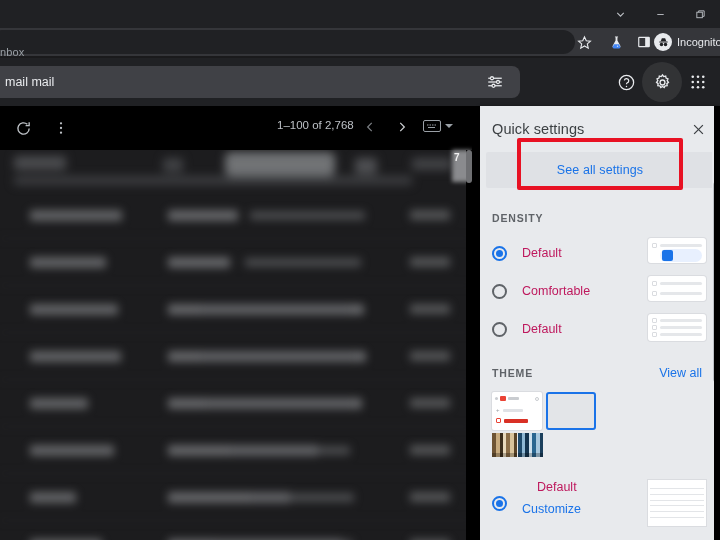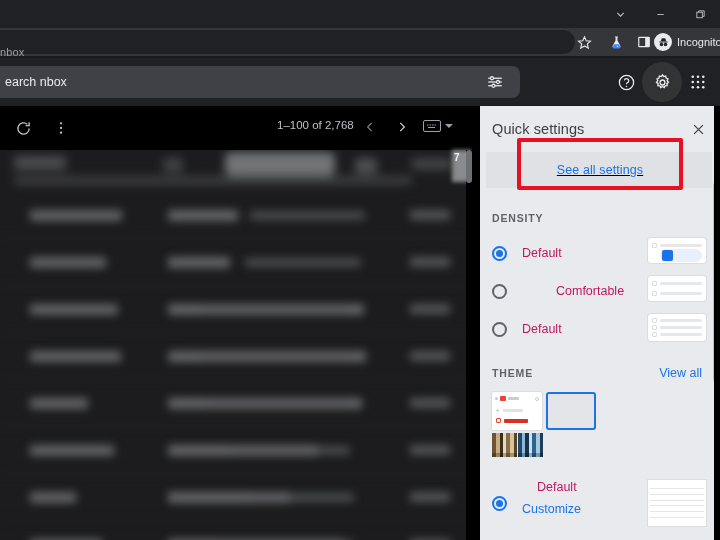--- a/index.html
+++ b/index.html
@@ -181,21 +181,21 @@
     display: flex; align-items: center; padding: 0 8px 0 12px;
   }
   .qs-title {
     flex: 1; font-size: 14.5px; color: #3c4043; letter-spacing: .1px;
   }
   .qs-close {
     width: 28px; height: 28px; color: #3c4043;
     display: flex; align-items: center; justify-content: center;
   }
   .see-all-wrap {
-    position: relative; margin: 0 6px; text-decoration: underline;
+    position: relative; margin: 0 6px;
   }
   .see-all-btn {
     height: 36px; background: #dfe1e5; border-radius: 2px;
     display: flex; align-items: center; justify-content: center;
     color: #1a73e8; font-size: 12.5px; letter-spacing: .1px;
   }
   .red-annotation {
     position: absolute; left: 517px; top: 138px;
     width: 166px; height: 52px;
     border: 4px solid #e81123; border-radius: 2px;
@@ -350,21 +350,21 @@
     </svg>
   </span>
   <span>Incognito</span>
 </div>
 
 <div class="chrome-bottom-line"></div>
 
 <div class="gmail-header"></div>
 
 <div class="search-bar">
-  <span class="search-text">earch nbox</span>
+  <span class="search-text">mail mail</span>
   <span class="filter-icon">
     <svg width="18" height="18" viewBox="0 0 24 24" stroke="#e8eaed" stroke-width="1.7" fill="none">
       <line x1="3" y1="7" x2="21" y2="7"></line>
       <line x1="3" y1="12" x2="21" y2="12"></line>
       <line x1="3" y1="17" x2="21" y2="17"></line>
       <circle cx="8" cy="7" r="2" fill="#202124"></circle>
       <circle cx="16" cy="12" r="2" fill="#202124"></circle>
       <circle cx="10" cy="17" r="2" fill="#202124"></circle>
     </svg>
   </span>
@@ -524,21 +524,21 @@
     <div class="see-all-btn">See all settings</div>
   </div>
 
   <div class="qs-section-label" style="margin:24px 0 0 12px;">DENSITY</div>
 
   <div style="position:relative;height:114px;margin-top:10px;">
     <div class="qs-row" style="height:38px;">
       <span class="radio on"></span>
       <span class="opt-label">Default</span>
     </div>
-    <div class="qs-row" style="height:38px;gap:34px;">
+    <div class="qs-row" style="height:38px;">
       <span class="radio"></span>
       <span class="opt-label">Comfortable</span>
     </div>
     <div class="qs-row" style="height:38px;">
       <span class="radio"></span>
       <span class="opt-label">Default</span>
     </div>
 
     <div class="dens-thumb" style="top:4px;">
       <div class="dt-line">

